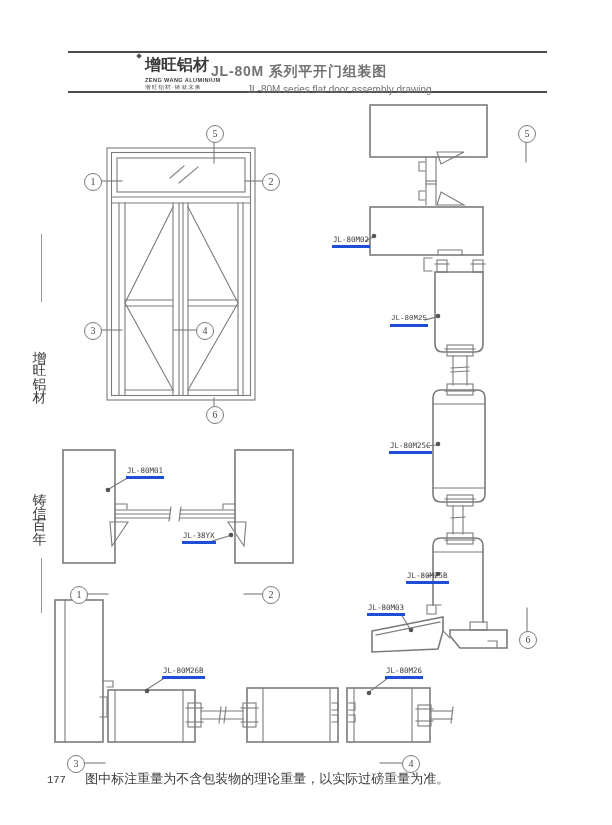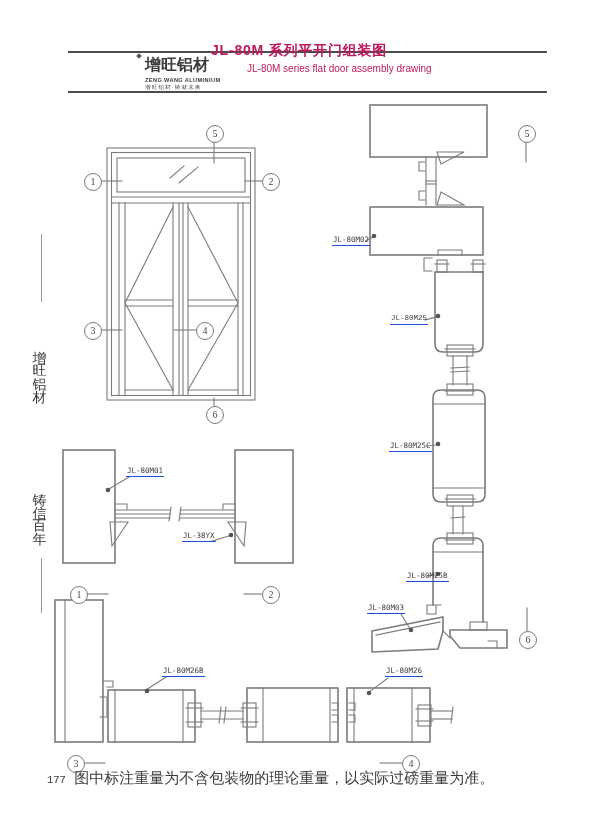--- a/index.html
+++ b/index.html
@@ -8,41 +8,41 @@
   
   .rule{position:absolute;background:#4d4d4d;height:2px;}
   .logo{position:absolute;left:70px;top:55px;width:64px;height:34px;}
   .logo .mark{position:absolute;left:50%;top:50%;transform:translate(-50%,-58%);
         font-size:9px;font-weight:bold;color:#4a4a4a;background:#fff;padding:0 1px;letter-spacing:1px;}
   .logo-star{position:absolute;left:137px;top:54px;width:4px;height:4px;background:#555;transform:rotate(45deg);}
   .brand{position:absolute;left:145px;top:55px;width:64px;color:#3a3a3a;}
   .brand-cn{font-size:16px;font-weight:bold;letter-spacing:0px;white-space:nowrap;}
   .brand-en{font-size:5.6px;font-weight:bold;letter-spacing:.4px;margin-top:1px;white-space:nowrap;}
   .brand-slogan{font-size:5.6px;letter-spacing:1.1px;margin-top:1px;color:#4a4a4a;white-space:nowrap;}
-  .title{position:absolute;left:211px;top:42px;color:#be185d;}
+  .title{position:absolute;left:211px;top:63px;color:#737373;}
   .title-cn{font-size:14px;font-weight:600;letter-spacing:.8px;white-space:nowrap;}
   .title-en{font-size:10px;margin-top:3px;white-space:nowrap;margin-left:36px;}
   
   .vline{position:absolute;width:1px;background:#9a9a9a;}
   .vtext{position:absolute;left:31px;width:17px;text-align:center;color:#3a3a3a;
          writing-mode:vertical-rl;text-orientation:upright;font-size:14px;letter-spacing:13px;line-height:17px;}
   
   svg.canvas{position:absolute;left:0;top:0;}
   svg.canvas *{stroke:#7b7b7b;stroke-width:1.1;fill:none;stroke-linecap:square;}
   svg.canvas .tk{stroke-width:1.6;}
   svg.canvas .dot{fill:#555;stroke:none;}
   
   .callout{position:absolute;width:16px;height:16px;border:1px solid #7b7b7b;border-radius:50%;
            background:#fff;color:#4a4a4a;font:10px/16px "Liberation Serif",serif;text-align:center;}
   .plabel{position:absolute;font:7.5px/9px "DejaVu Sans Mono",monospace;color:#3c3c3c;
-          border-bottom:1px solid #1d4ed8;padding:0 1px 1px 1px;white-space:nowrap;}
+          border-bottom:3px solid #1d4ed8;padding:0 1px 1px 1px;white-space:nowrap;}
   
   .footer{position:absolute;left:47px;top:769px;color:#3a3a3a;white-space:nowrap;}
   .footer .pn{font-size:10.5px;font-family:Liberation Mono, monospace;}
-  .footer .note{font-size:15px;margin-left:4px;}
+  .footer .note{font-size:13px;margin-left:15px;}
 </style>
 </head>
 <body>
 
 <div class="page">
 
   <div class="rule" style="left:68px;top:51px;width:479px;"></div>
   <div class="rule" style="left:68px;top:91px;width:479px;height:1.6px;"></div>
 
   <div class="logo-star"></div>

